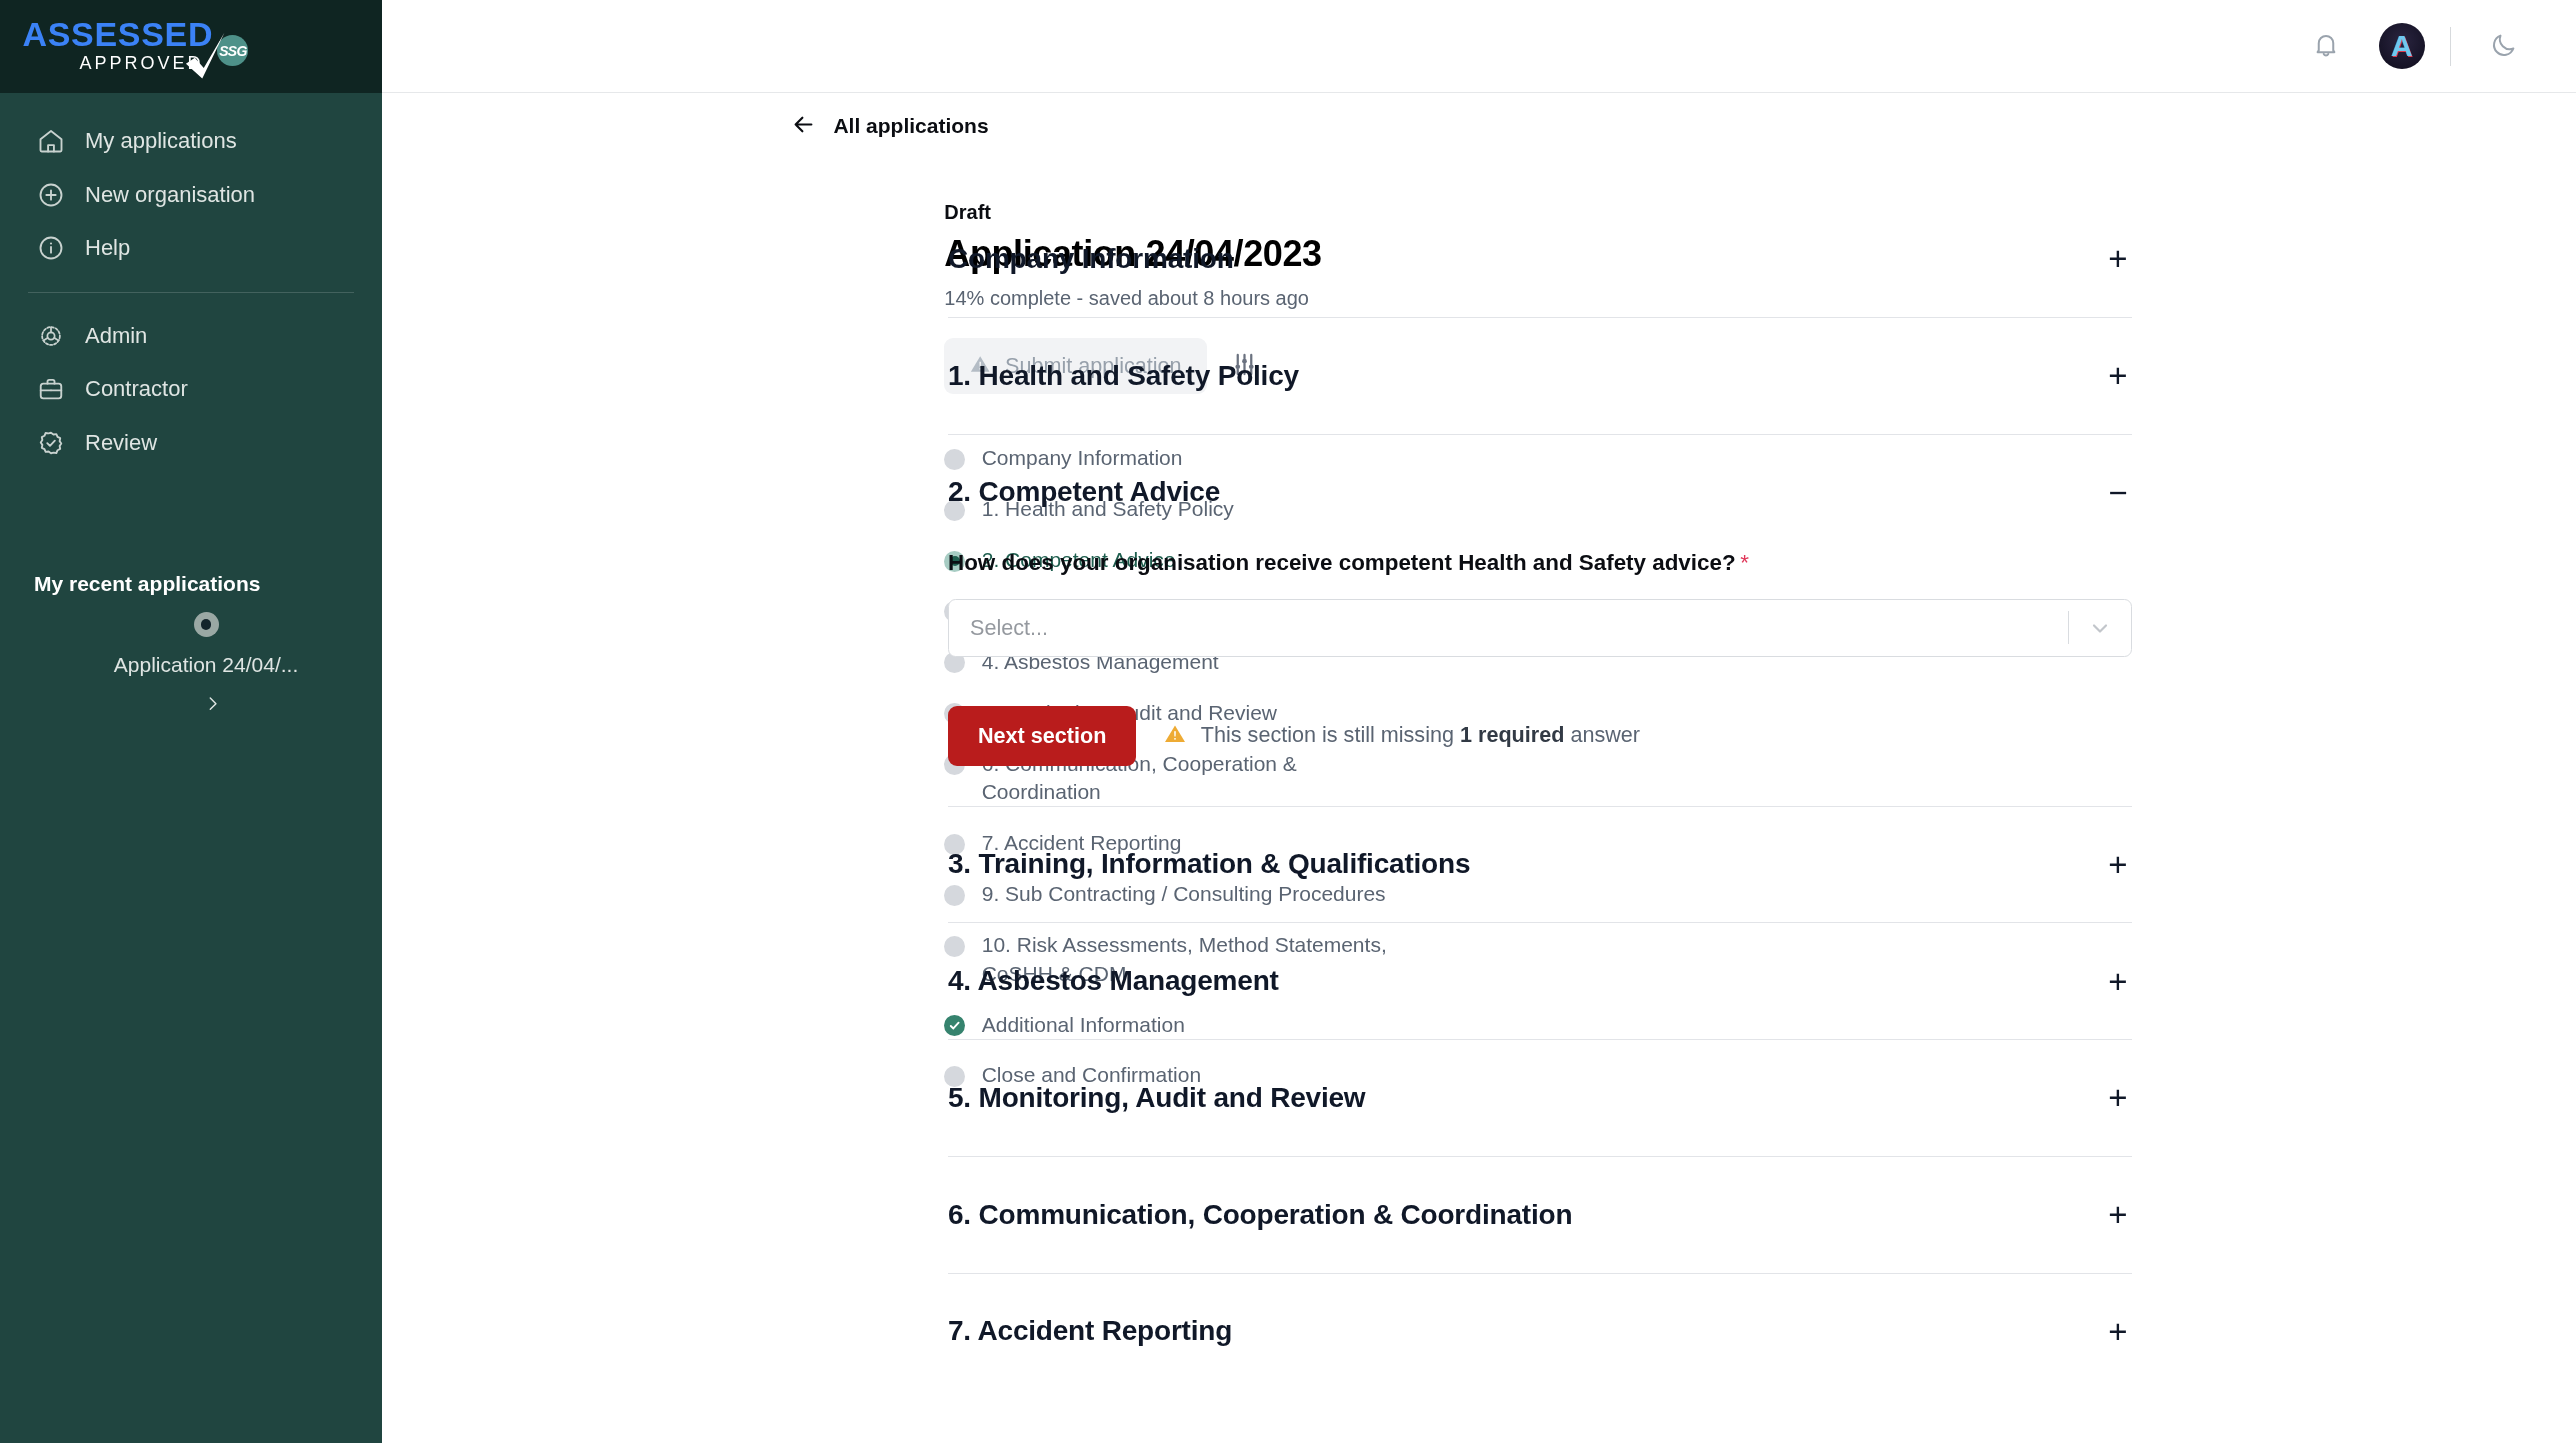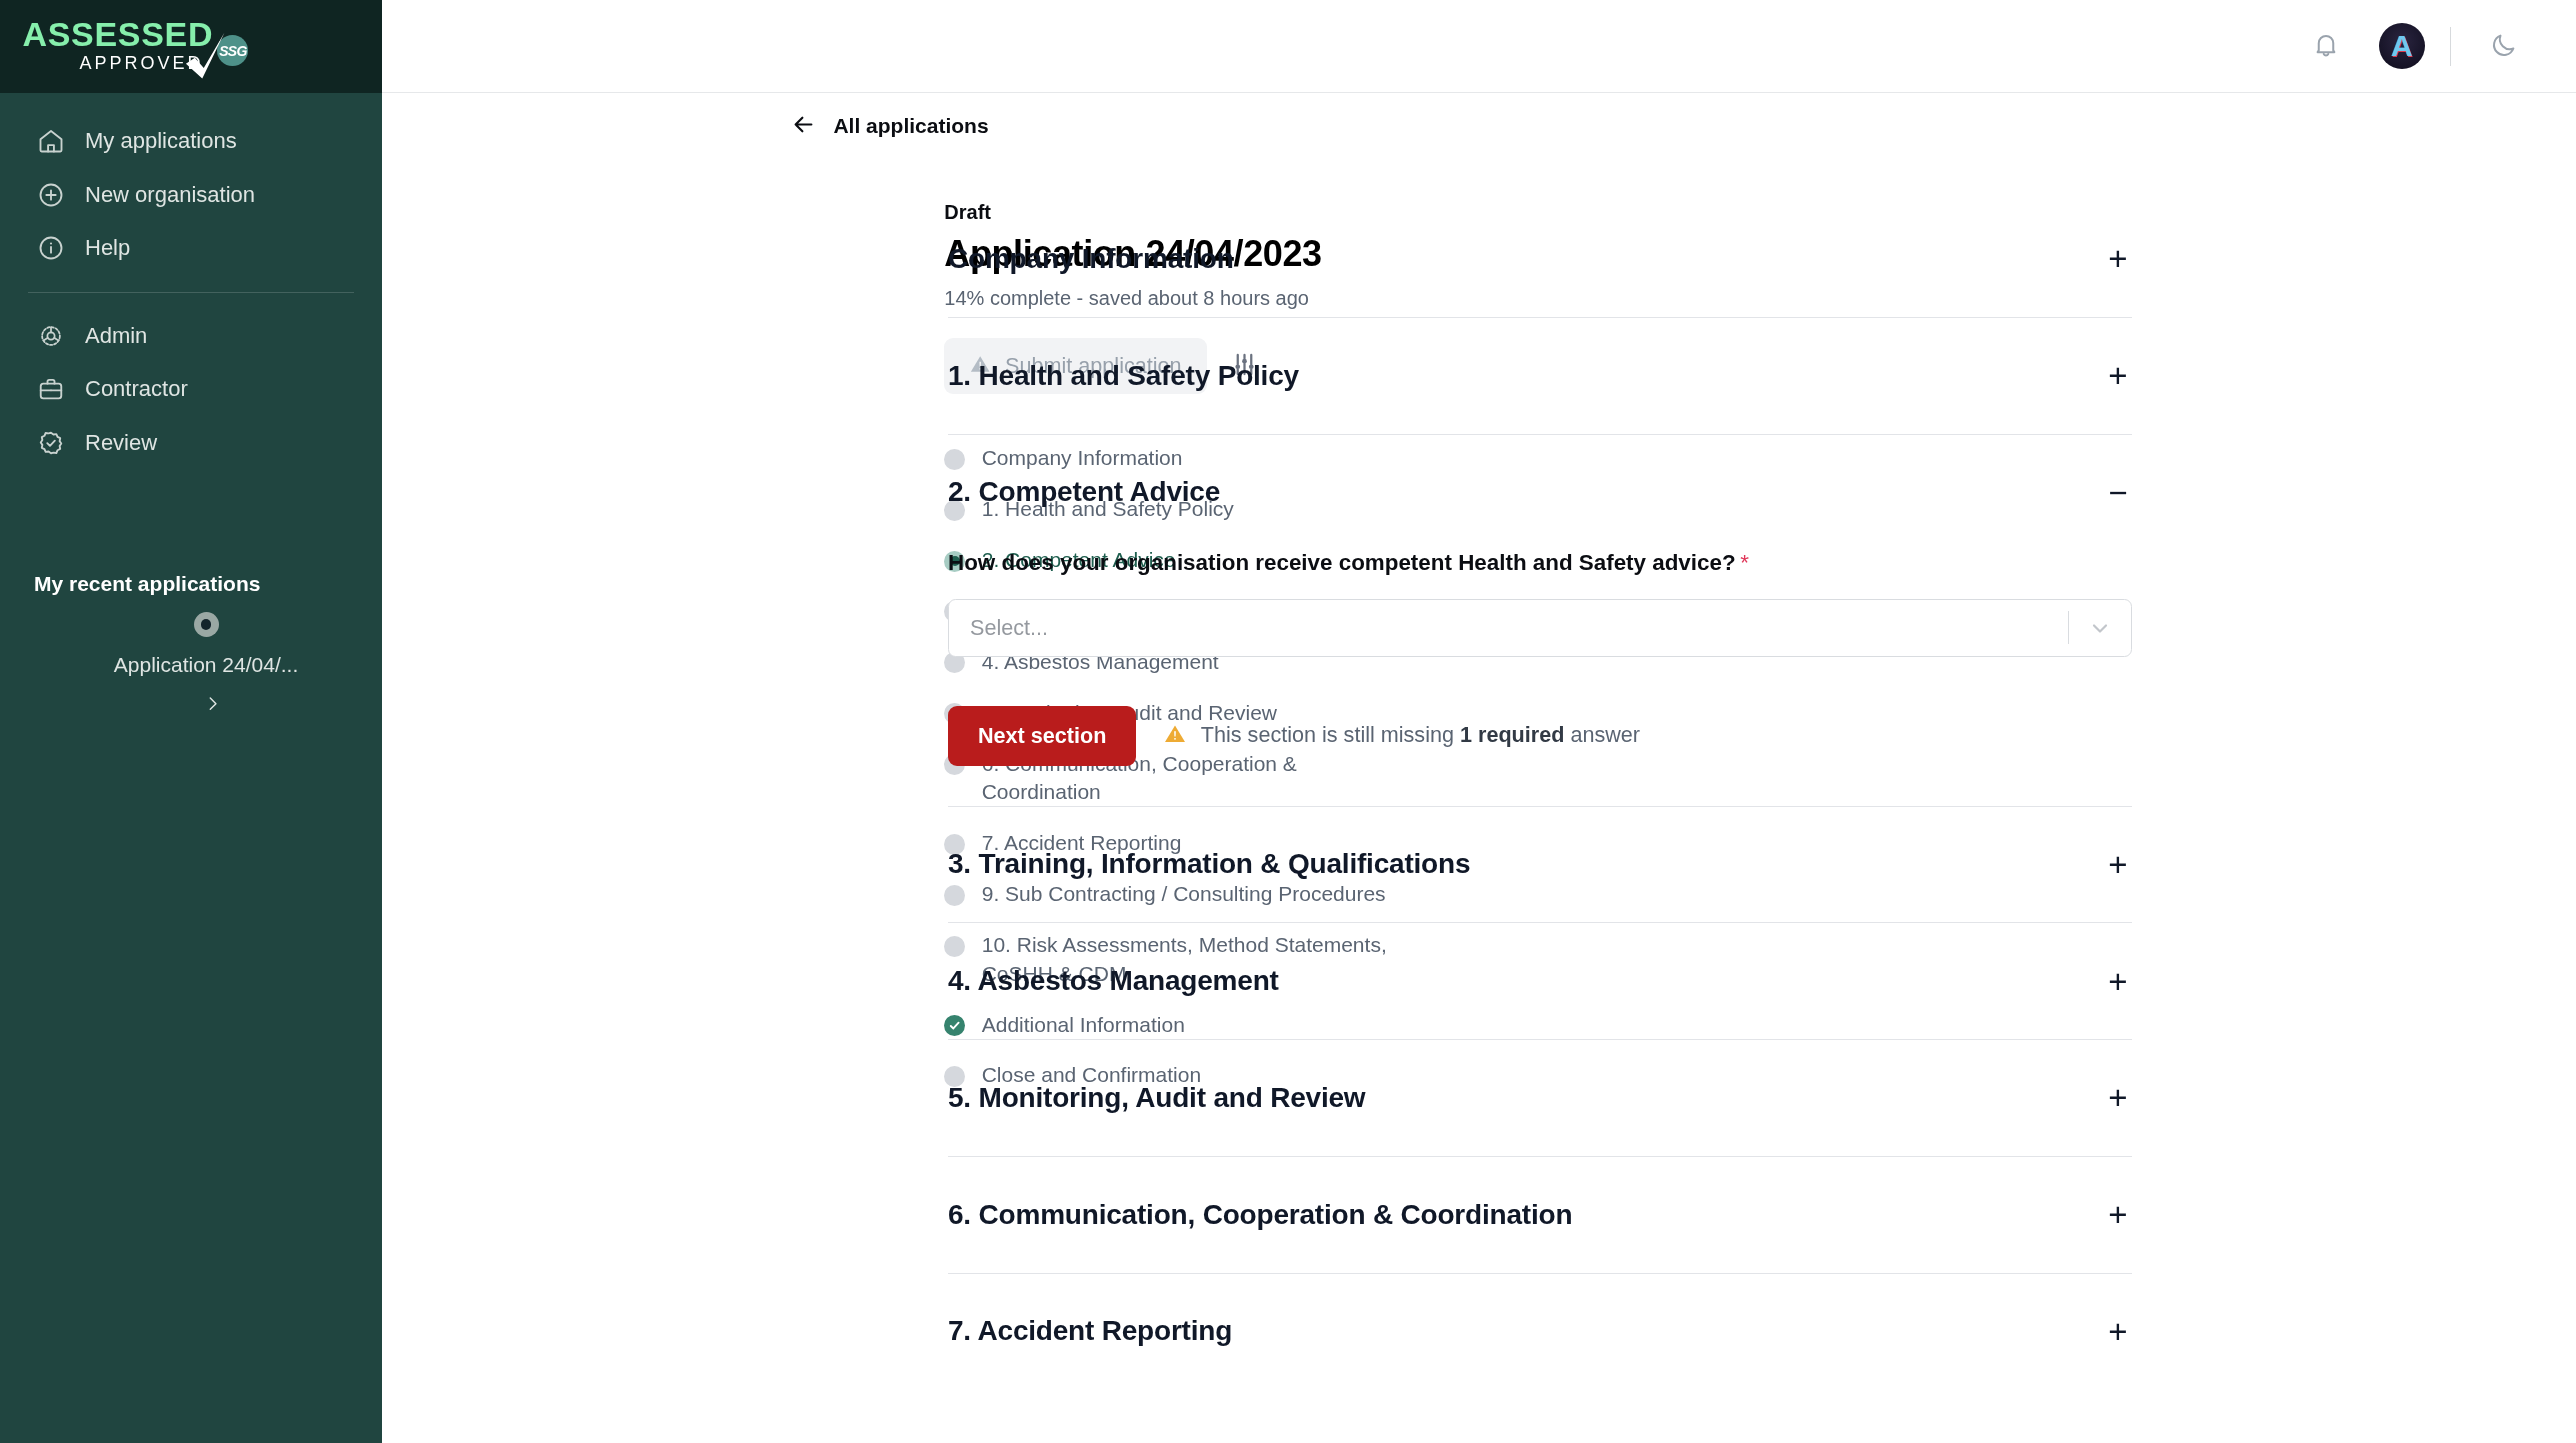--- a/index.html
+++ b/index.html
@@ -18,21 +18,21 @@
     background:#204540; display:flex; flex-direction:column;
   }
   .sb-logo-wrap {
     height:93px; background:#0f2522;
     display:flex; align-items:center; padding-left:22.4px;
   }
   .logo { position:relative; width:224px; height:69px; }
   .logo-assessed {
     font-family:"Liberation Sans", sans-serif;
     font-weight:bold; font-size:34px; letter-spacing:0.7px;
-    color:#86efac; line-height:1; position:absolute; top:4.5px; left:0;
+    color:#3b82f6; line-height:1; position:absolute; top:4.5px; left:0;
   }
   .logo-ssg {
     position:absolute; top:23px; left:195px;
     width:31px; height:31px; border-radius:50%; background:#4e9189;
     display:flex; align-items:center; justify-content:center;
     color:#ffffff; font-size:14px; font-weight:bold; font-style:italic;
     letter-spacing:-0.7px;
   }
   .logo-approved {
     position:absolute; top:42px; left:57px;

